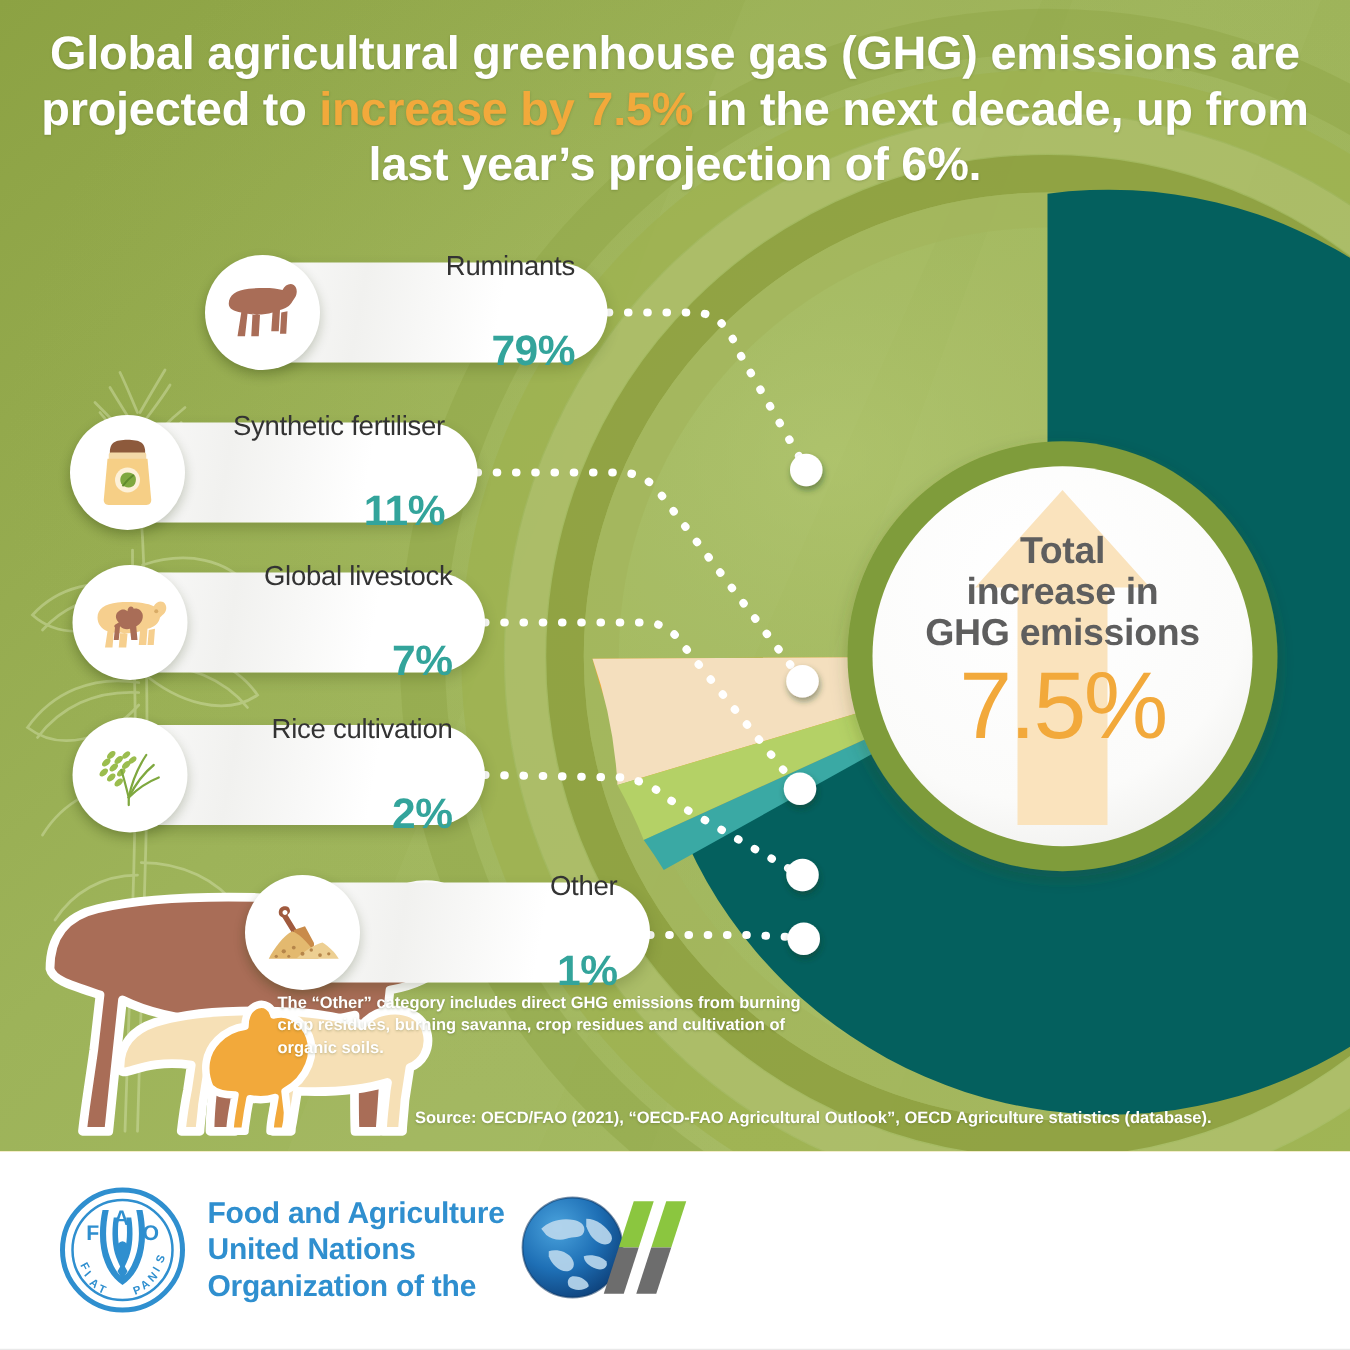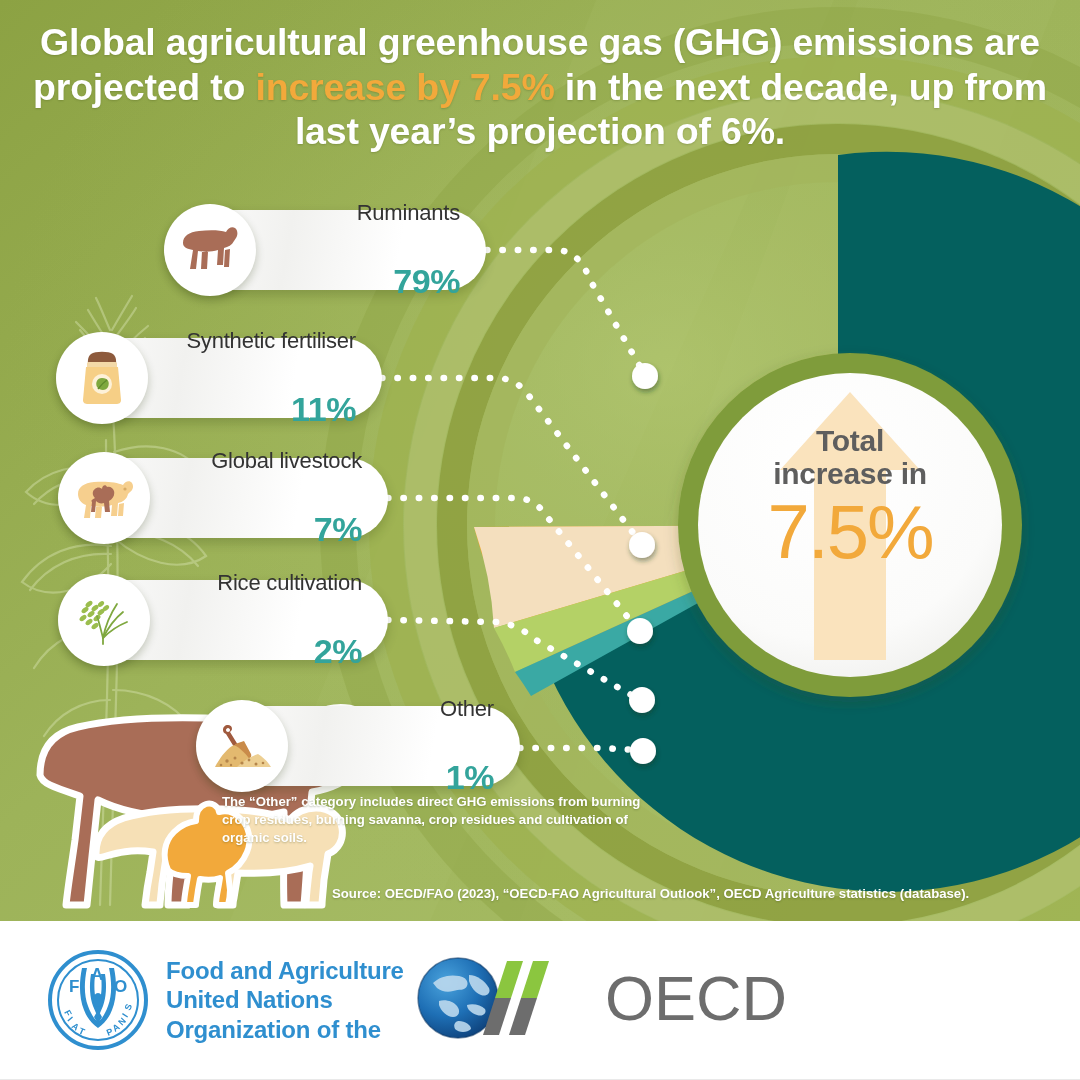--- a/index.html
+++ b/index.html
@@ -354,25 +354,26 @@
       </div>
       <div class="pill-text">
         <span class="p-label">Other</span>
         <span class="p-value">1%</span>
       </div>
     </div>
 
     <div class="centre-text">
       <span class="ct-line">Total</span>
       <span class="ct-line">increase in</span>
+      <span class="ct-line">GHG emissions</span>
       <span class="ct-big">7.5%</span>
     </div>
 
     <div class="footnote">The “Other” category includes direct GHG emissions from burning crop residues, burning savanna, crop residues and cultivation of organic soils.</div>
-    <div class="source">Source: OECD/FAO (2023), “OECD-FAO Agricultural Outlook”, OECD Agriculture statistics (database).</div>
+    <div class="source">Source: OECD/FAO (2021), “OECD-FAO Agricultural Outlook”, OECD Agriculture statistics (database).</div>
   </div>
 
   <div class="footer">
 
     <div class="fao-block">
       <svg width="104" height="104" viewBox="0 0 104 104">
         <circle cx="52" cy="52" r="48" fill="none" stroke="#2f8fcf" stroke-width="4"></circle>
         <circle cx="52" cy="52" r="40" fill="none" stroke="#2f8fcf" stroke-width="2"></circle>
 
         <g fill="#2f8fcf">
@@ -425,18 +426,17 @@
           <path d="M52,50 C58,48 66,50 70,54 C72,58 68,62 62,60 C56,58 52,54 52,50 Z"></path>
           <path d="M44,66 C50,66 56,70 56,74 C52,78 44,78 40,74 C38,70 40,66 44,66 Z"></path>
         </g>
         <circle cx="43" cy="43" r="40" fill="none" stroke="#0a3360" stroke-width="1.5" opacity="0.55"></circle>
 
         <path d="M92,6 L108,6 L96,43 L80,43 Z" fill="#8bc63f"></path>
         <path d="M80,43 L96,43 L84,80 L68,80 Z" fill="#6d6d6d"></path>
         <path d="M118,6 L134,6 L122,43 L106,43 Z" fill="#8bc63f"></path>
         <path d="M106,43 L122,43 L110,80 L94,80 Z" fill="#6d6d6d"></path>
       </svg>
-      <div class="oecd-word">OECD</div>
     </div>
 
     <div class="hairline"></div>
   </div>
 </div>
 
 </body></html>

